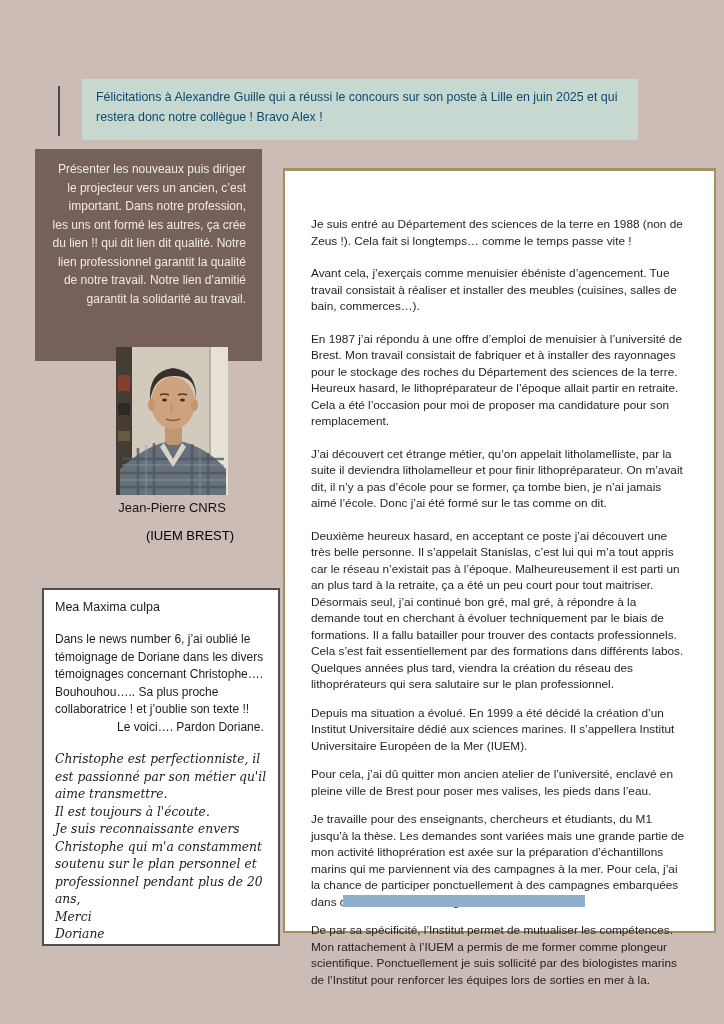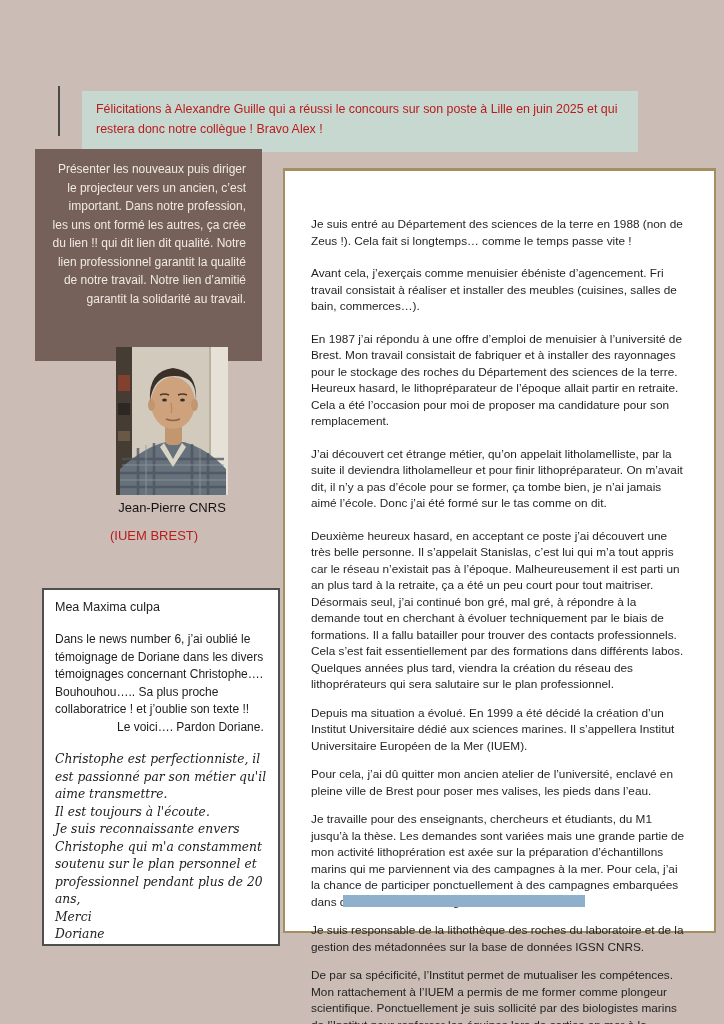--- a/index.html
+++ b/index.html
@@ -9,39 +9,39 @@
     font-family:"Liberation Sans",sans-serif;
     -webkit-font-smoothing:antialiased;
   }
   .abs{position:absolute;}
 
   
   .rule{left:58px;top:86px;width:2px;height:50px;background:#4a4a4a;}
 
   
   .congrats{
-    left:82px;top:91px;width:556px;height:61px;box-sizing:border-box;
+    left:82px;top:79px;width:556px;height:61px;box-sizing:border-box;
     background:var(--congrats-bg,#c7d8d0);
-    padding:8px 14px;color:#b91c1c;font-size:12.4px;line-height:20px;
+    padding:8px 14px;color:#0c4a6e;font-size:12.4px;line-height:20px;
   }
 
   
   .quote{
     left:35px;top:149px;width:227px;height:212px;box-sizing:border-box;
     background:var(--quote-bg,#75615a);
     padding:11px 16px;color:var(--quote-text,#f0e9e3);
     font-size:12px;line-height:18.5px;text-align:right;
   }
 
   
   .photo{left:116px;top:347px;width:112px;height:148px;z-index:3;}
   .photo svg{display:block;}
 
   .cap-name{left:110px;top:500px;width:124px;text-align:center;font-size:13px;color:#141414;white-space:nowrap;}
-  .cap-affil{left:110px;top:528px;width:124px;text-align:left;font-size:13px;color:#b91c1c;white-space:nowrap;}
+  .cap-affil{left:110px;top:528px;width:124px;text-align:right;font-size:13px;color:#000000;white-space:nowrap;}
 
   
   .culpa{
     left:42px;top:588px;width:238px;height:358px;box-sizing:border-box;
     background:#fff;border:2px solid var(--culpa-border,#4f4f4f);
     padding:8px 11px;color:#1c1c1c;
   }
   .culpa h3{margin:0;font-size:12.5px;font-weight:normal;line-height:18px;}
   .culpa .intro{margin:15px 0 0 0;font-size:12px;line-height:17.5px;}
   .culpa .gap{display:inline-block;width:62px;}
@@ -147,32 +147,31 @@
 
       <p>Doriane</p>
     </div>
 </section>
 
 <section class="abs main-card">
   <div>
 
       <p class="spaced">Je suis entré au Département des sciences de la terre en 1988 (non de Zeus !). Cela fait si longtemps… comme le temps passe vite !</p>
 
-      <p class="spaced">Avant cela, j’exerçais comme menuisier ébéniste d’agencement. Fri travail consistait à réaliser et installer des meubles (cuisines, salles de bain, commerces…).</p>
+      <p class="spaced">Avant cela, j’exerçais comme menuisier ébéniste d’agencement. Tue travail consistait à réaliser et installer des meubles (cuisines, salles de bain, commerces…).</p>
 
       <p class="spaced">En 1987 j’ai répondu à une offre d’emploi de menuisier à l’université de Brest. Mon travail consistait de fabriquer et à installer des rayonnages pour le stockage des roches du Département des sciences de la terre. Heureux hasard, le lithopréparateur de l’époque allait partir en retraite. Cela a été l’occasion pour moi de proposer ma candidature pour son remplacement.</p>
 
       <p class="spaced">J’ai découvert cet étrange métier, qu’on appelait litholamelliste, par la suite il deviendra litholamelleur et pour finir lithopréparateur. On m’avait dit, il n’y a pas d’école pour se former, ça tombe bien, je n’ai jamais aimé l’école. Donc j’ai été formé sur le tas comme on dit.</p>
 
       <p>Deuxième heureux hasard, en acceptant ce poste j’ai découvert une très belle personne. Il s’appelait Stanislas, c’est lui qui m’a tout appris car le réseau n’existait pas à l’époque. Malheureusement il est parti un an plus tard à la retraite, ça a été un peu court pour tout maitriser. Désormais seul, j’ai continué bon gré, mal gré, à répondre à la demande tout en cherchant à évoluer techniquement par le biais de formations. Il a fallu batailler pour trouver des contacts professionnels. Cela s’est fait essentiellement par des formations dans différents labos. Quelques années plus tard, viendra la création du réseau des lithoprérateurs qui sera salutaire sur le plan professionnel.</p>
 
       <p>Depuis ma situation a évolué. En 1999 a été décidé la création d’un Institut Universitaire dédié aux sciences marines. Il s’appellera Institut Universitaire Européen de la Mer (IUEM).</p>
 
       <p>Pour cela, j’ai dû quitter mon ancien atelier de l’université, enclavé en pleine ville de Brest pour poser mes valises, les pieds dans l’eau.</p>
 
       <p>Je travaille pour des enseignants, chercheurs et étudiants, du M1 jusqu’à la thèse. Les demandes sont variées mais une grande partie de mon activité lithoprération est axée sur la préparation d’échantillons marins qui me parviennent via des campagnes à la mer. Pour cela, j’ai la chance de participer ponctuellement à des campagnes embarquées dans différents endroits du globe.</p>
 
-      <p>Je suis responsable de la lithothèque des roches du laboratoire et de la gestion des métadonnées sur la base de données IGSN CNRS.</p>
 
       <p>De par sa spécificité, l’Institut permet de mutualiser les compétences. Mon rattachement à l’IUEM a permis de me former comme plongeur scientifique. Ponctuellement je suis sollicité par des biologistes marins de l’Institut pour renforcer les équipes lors de sorties en mer à la.</p>
     </div>
   <div class="blue-bar"></div>
 </section>
 
 </body></html>

